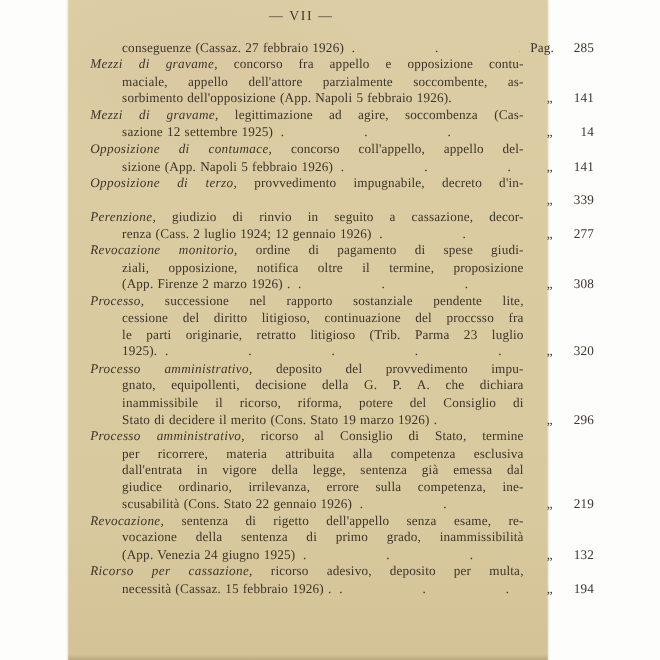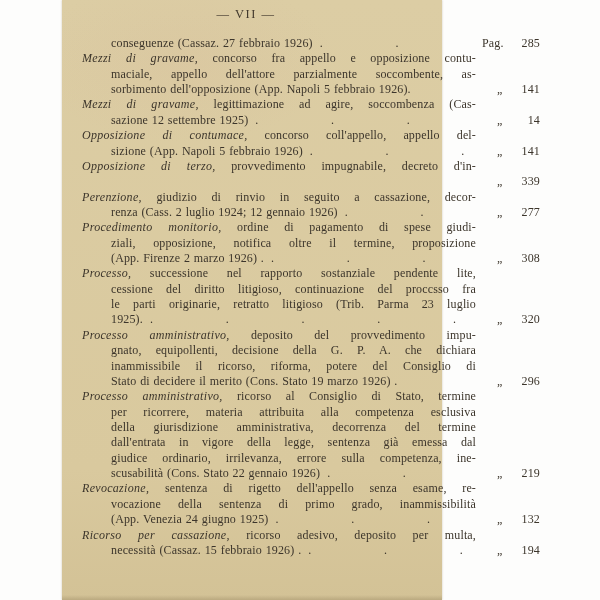--- a/index.html
+++ b/index.html
@@ -2,21 +2,21 @@
 <html><head>
 <meta charset="utf-8">
 <style>
   html,body{margin:0;padding:0;}
   .scan{
     position:relative;width:600px;height:600px;
     background:#fdfdfc;overflow:hidden;
     font-family:"Liberation Serif","DejaVu Serif",serif;
   }
   .page{
-    position:absolute;left:62px;top:0;width:380px;height:600px;
+    position:absolute;left:62px;top:0;width:436px;height:600px;
     background:
       radial-gradient(220px 120px at 120px 60px, rgba(205,160,140,0.10), rgba(205,160,140,0) 70%),
       linear-gradient(180deg,#dccda4 0%,#d9c99e 78%,#d3c296 100%);
     box-shadow:0 0 2px rgba(120,100,60,.35);
   }
   .page::after{
     content:'';position:absolute;left:0;right:0;bottom:0;height:5px;
     background:linear-gradient(rgba(0,0,0,0),rgba(88,70,40,.20));
     pointer-events:none;
   }
@@ -106,21 +106,21 @@
           <div class="line cont dotline">
             <span class="txt">renza (Cass. 2 luglio 1924; 12 gennaio 1926)</span>
             <span class="dots">.    .    .    .    .    .    .    .    .    .    .    .    .    .    .    .    .    .</span>
             <span class="ref">
               <span class="lbl">„</span>
               <span class="num">277</span>
             </span>
           </div>
         </div>
         <div class="entry">
-          <div class="line fill"><span class="lemma">Procedimento monitorio,</span><span class="txt"> ordine di pagamento di spese giudi-</span></div>
+          <div class="line fill"><span class="lemma">Revocazione monitorio,</span><span class="txt"> ordine di pagamento di spese giudi-</span></div>
           <div class="line cont fill"><span class="txt">ziali, opposizione, notifica oltre il termine, proposizione</span></div>
           <div class="line cont dotline">
             <span class="txt">(App. Firenze 2 marzo 1926) .</span>
             <span class="dots">.    .    .    .    .    .    .    .    .    .    .    .    .    .    .    .    .    .</span>
             <span class="ref">
               <span class="lbl">„</span>
               <span class="num">308</span>
             </span>
           </div>
         </div>
@@ -142,21 +142,20 @@
           <div class="line cont fill"><span class="txt">gnato, equipollenti, decisione della G. P. A. che dichiara</span></div>
           <div class="line cont fill"><span class="txt">inammissibile il ricorso, riforma, potere del Consiglio di</span></div>
           <div class="line cont"><span class="txt">Stato di decidere il merito (Cons. Stato 19 marzo 1926)  .</span><span class="ref">
               <span class="lbl">„</span>
               <span class="num">296</span>
             </span></div>
         </div>
         <div class="entry">
           <div class="line fill"><span class="lemma">Processo amministrativo,</span><span class="txt"> ricorso al Consiglio di Stato, termine</span></div>
           <div class="line cont fill"><span class="txt">per ricorrere, materia attribuita alla competenza esclusiva</span></div>
-          <div class="line cont fill"><span class="txt">della giurisdizione amministrativa, decorrenza del termine</span></div>
           <div class="line cont fill"><span class="txt">dall'entrata in vigore della legge, sentenza già emessa dal</span></div>
           <div class="line cont fill"><span class="txt">giudice ordinario, irrilevanza, errore sulla competenza, ine-</span></div>
           <div class="line cont dotline">
             <span class="txt">scusabilità (Cons. Stato 22 gennaio 1926)</span>
             <span class="dots">.    .    .    .    .    .    .    .    .    .    .    .    .    .    .    .    .    .</span>
             <span class="ref">
               <span class="lbl">„</span>
               <span class="num">219</span>
             </span>
           </div>

